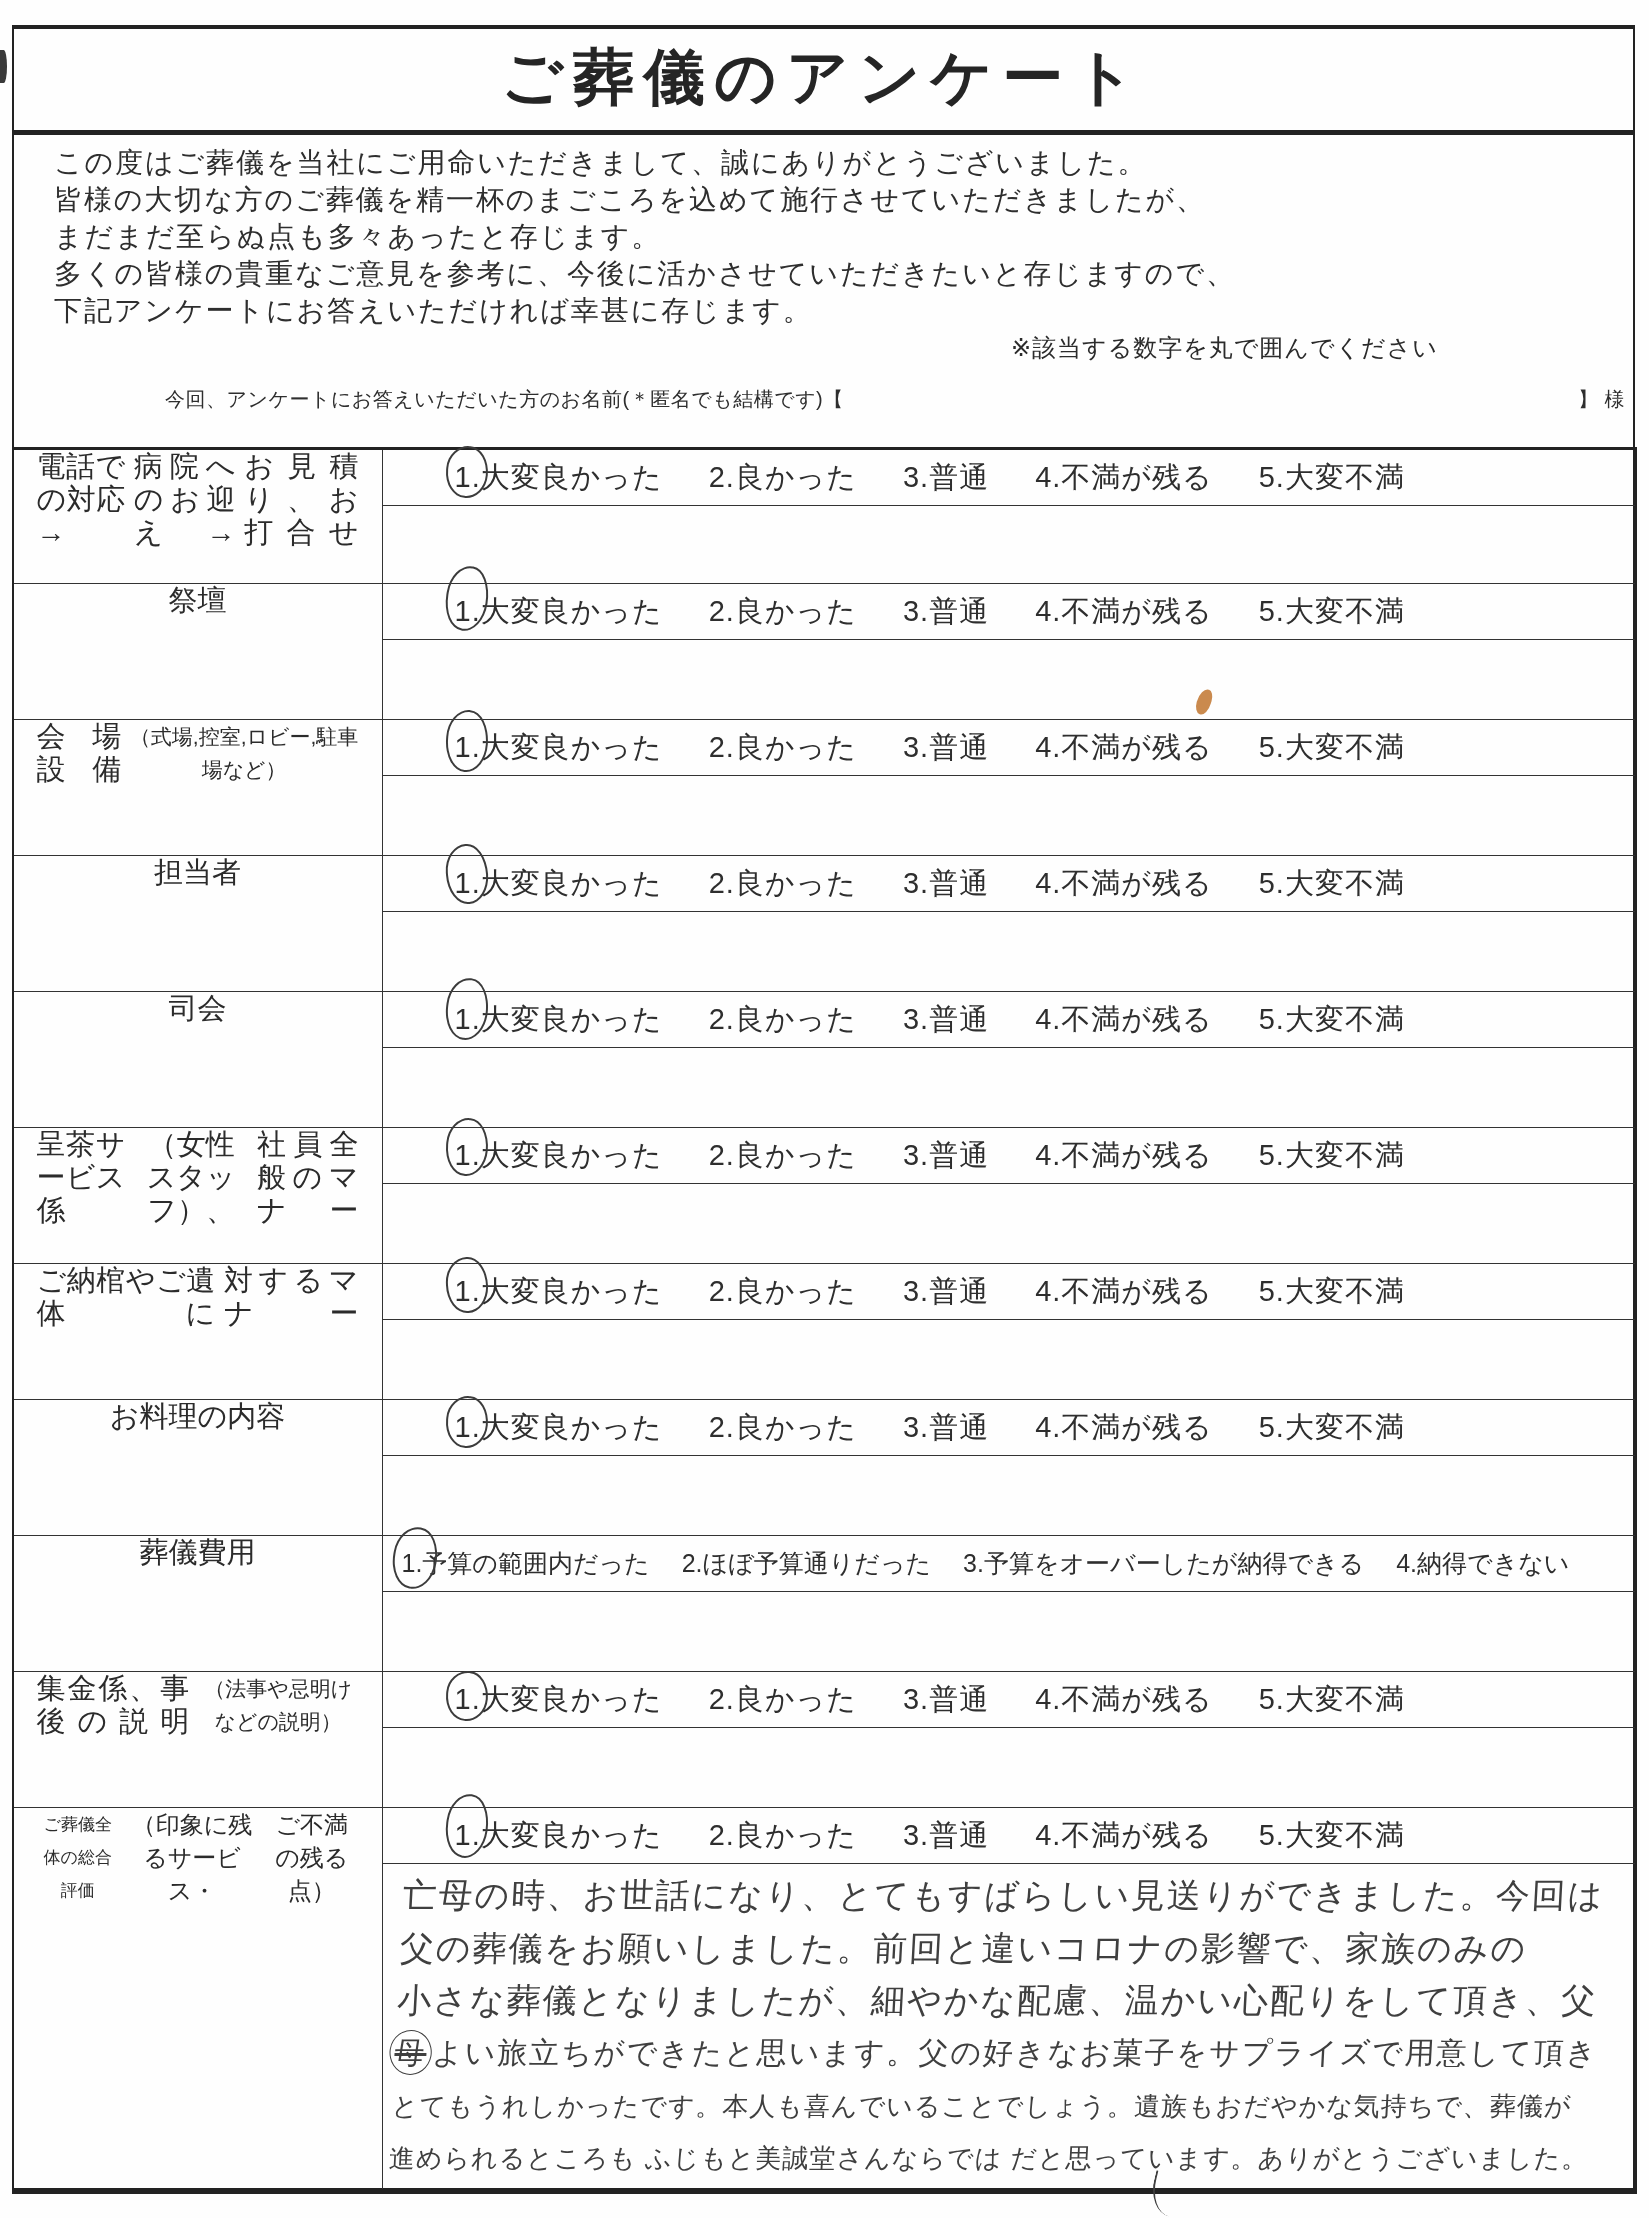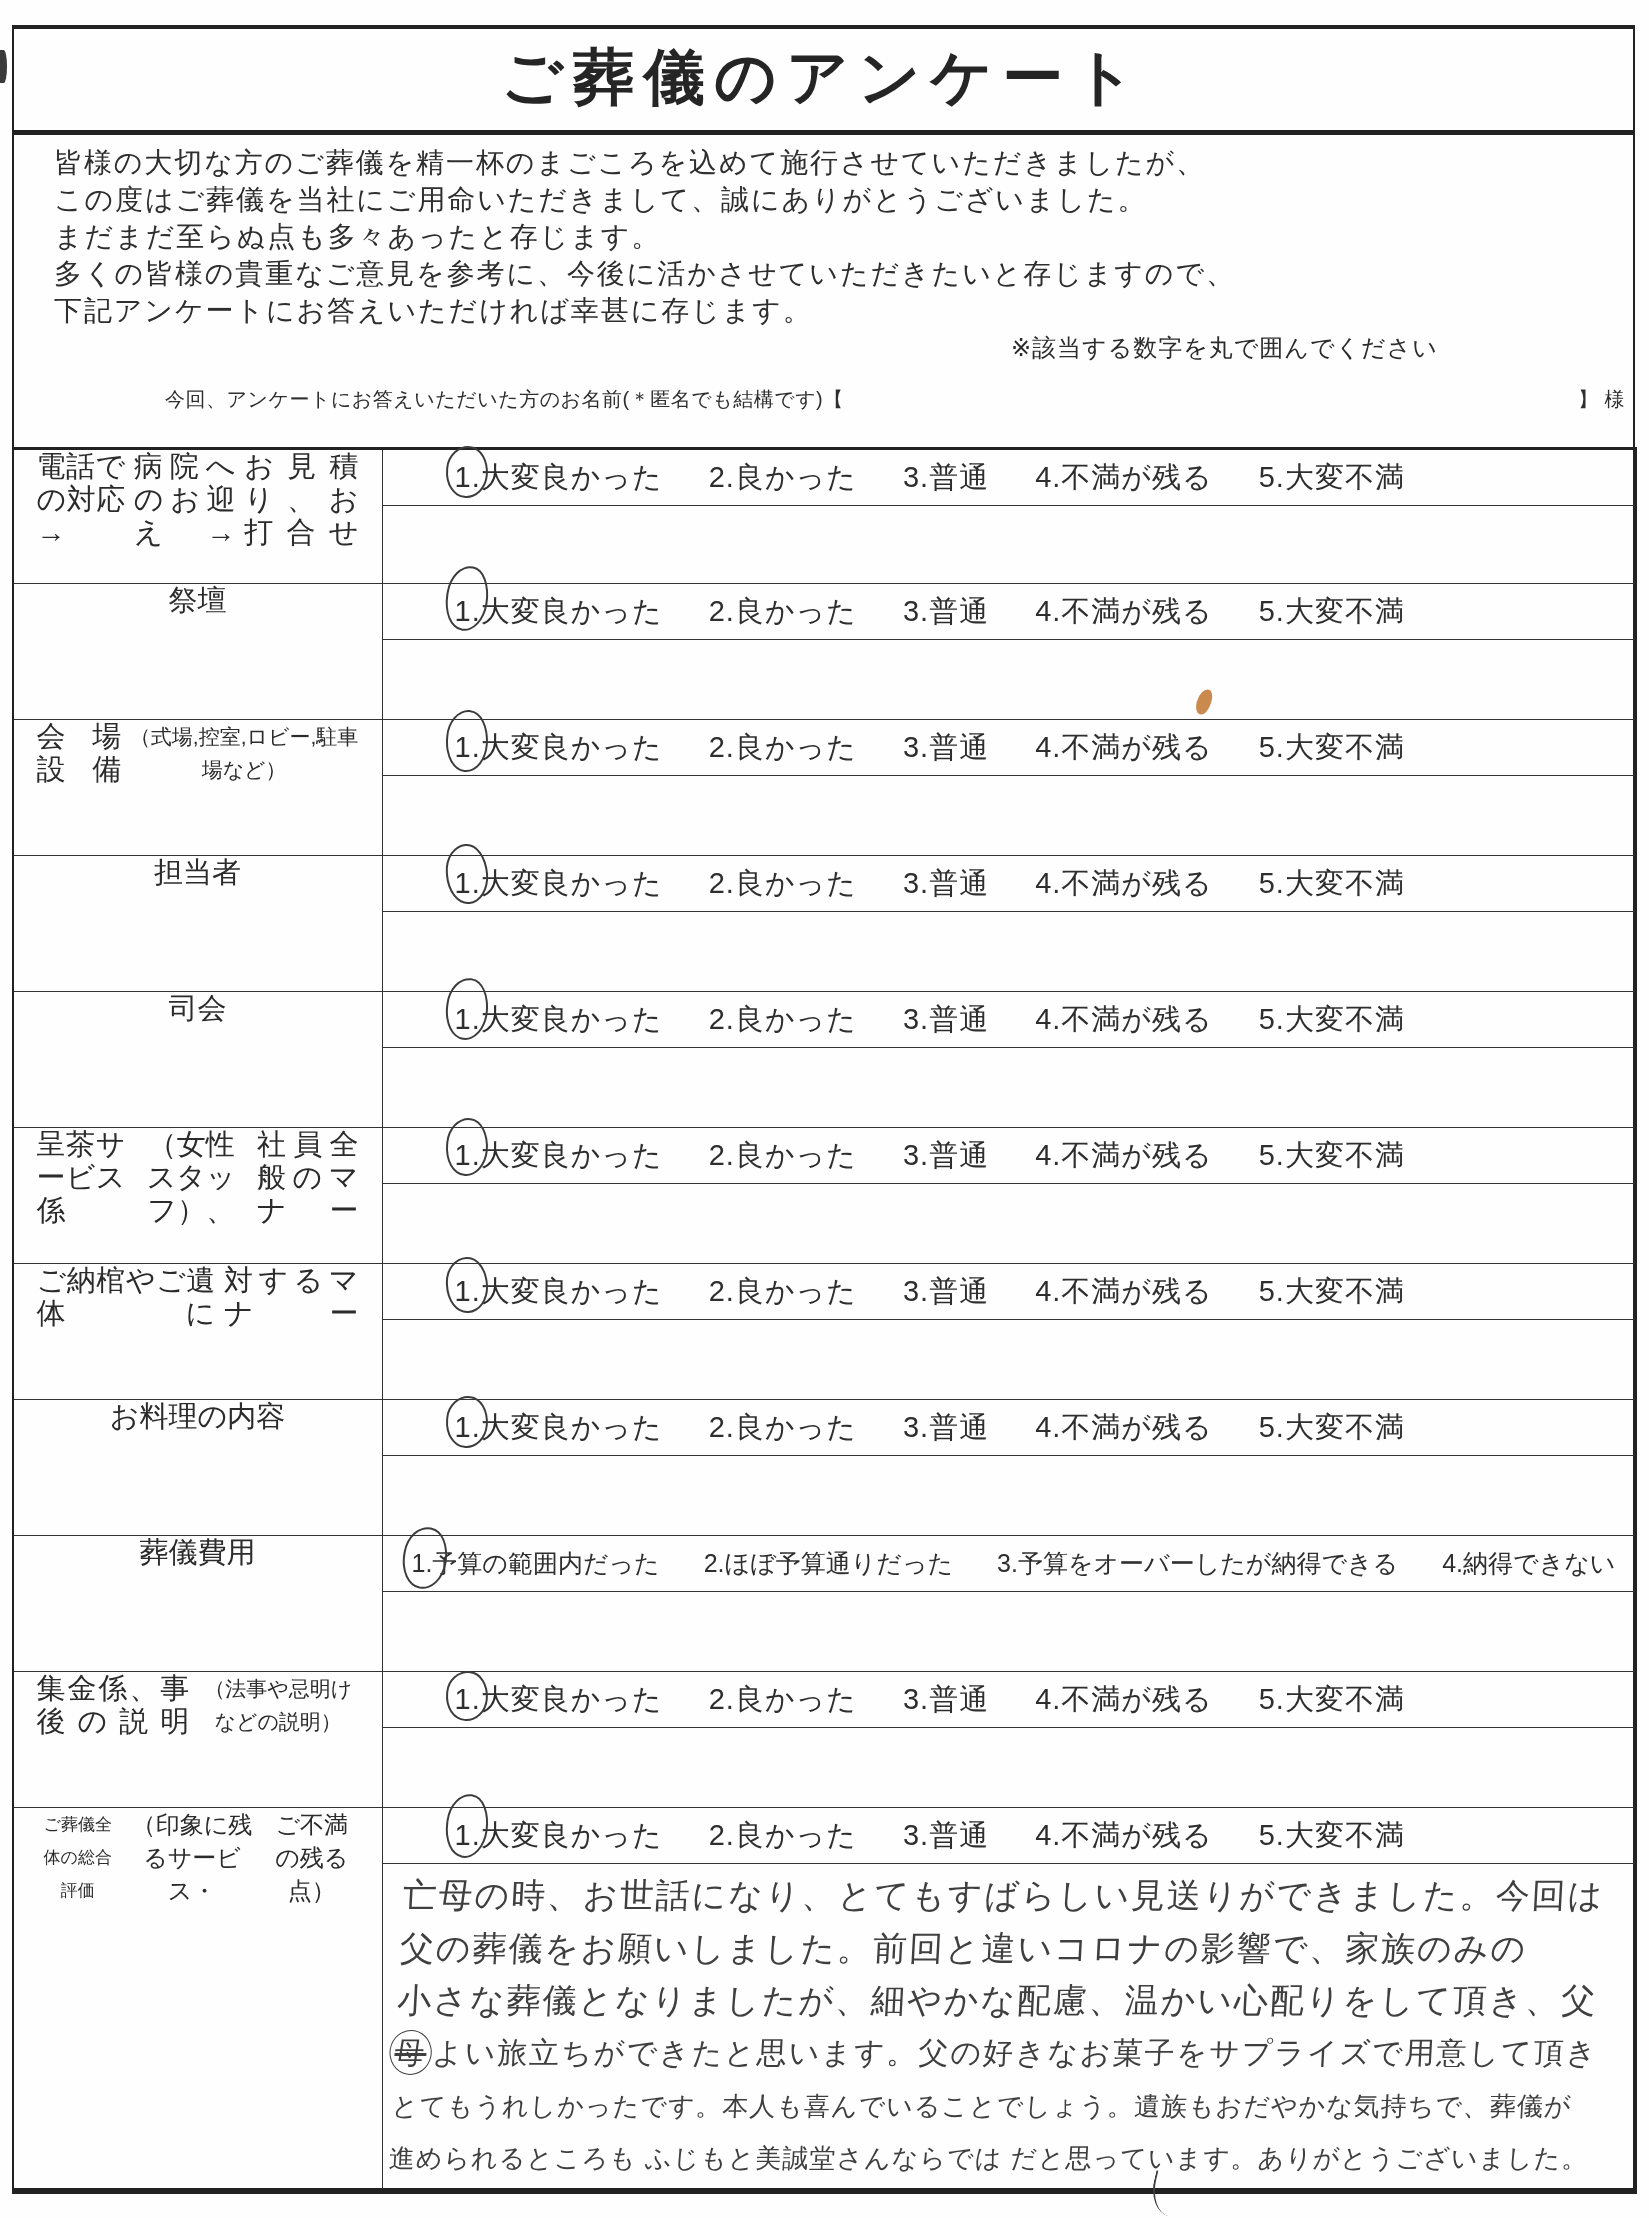--- a/index.html
+++ b/index.html
@@ -42,21 +42,21 @@
 
   .lbl{font-size:29px;color:#2b2b2b;text-align:justify;text-align-last:justify;line-height:33px;}
   .lbl.center{text-align:center;text-align-last:center;}
   .lbl.small{font-size:21px;letter-spacing:0;}
   .row:last-child .lbl{font-size:17px;}
   .row:last-child .lbl.small{font-size:24px;}
 
   .optrow{height:56px;box-sizing:border-box;border-bottom:1.9px solid #333;
           display:flex;align-items:center;gap:46px;padding-left:72px;
           font-size:29px;letter-spacing:1px;white-space:nowrap;}
-  .optrow.budget{gap:44px;padding-left:29px;font-size:25px;letter-spacing:0;}
+  .optrow.budget{gap:32px;padding-left:19px;font-size:25px;letter-spacing:0;}
   .opt{position:relative;}
 
   
   .circle{position:absolute;left:-8.6px;top:-11.5px;width:38px;height:48px;
           border:2.9px solid #3c3c3c;border-radius:52% 48% 50% 50%/46% 54% 48% 52%;
           transform:rotate(5deg);pointer-events:none;}
   .row:nth-child(2) .circle{height:61px;top:-26px;transform:rotate(9deg);}
   .row:nth-child(3) .circle{height:58px;top:-18px;transform:rotate(4deg);}
   .row:nth-child(4) .circle{height:56px;top:-20px;transform:rotate(-4deg);}
   .row:nth-child(5) .circle{height:58px;top:-22px;transform:rotate(7deg);}
@@ -89,22 +89,22 @@
 
 <div class="page">
   <div class="edge-mark"></div>
   <div class="frame"></div>
 
   <div class="titlebox">
     <h1>ご葬儀のアンケート</h1>
   </div>
 
   <div class="intro">
+    <div class="intro-line">この度はご葬儀を当社にご用命いただきまして、誠にありがとうございました。</div>
     <div class="intro-line">皆様の大切な方のご葬儀を精一杯のまごころを込めて施行させていただきましたが、</div>
-    <div class="intro-line">この度はご葬儀を当社にご用命いただきまして、誠にありがとうございました。</div>
     <div class="intro-line">まだまだ至らぬ点も多々あったと存じます。</div>
     <div class="intro-line">多くの皆様の貴重なご意見を参考に、今後に活かさせていただきたいと存じますので、</div>
     <div class="intro-line">下記アンケートにお答えいただければ幸甚に存じます。</div>
   </div>
 
   <div class="note">※該当する数字を丸で囲んでください</div>
 
   <div class="nameline">
     <span>今回、アンケートにお答えいただいた方のお名前(＊匿名でも結構です)【</span>
     <span class="name-blank"></span>

